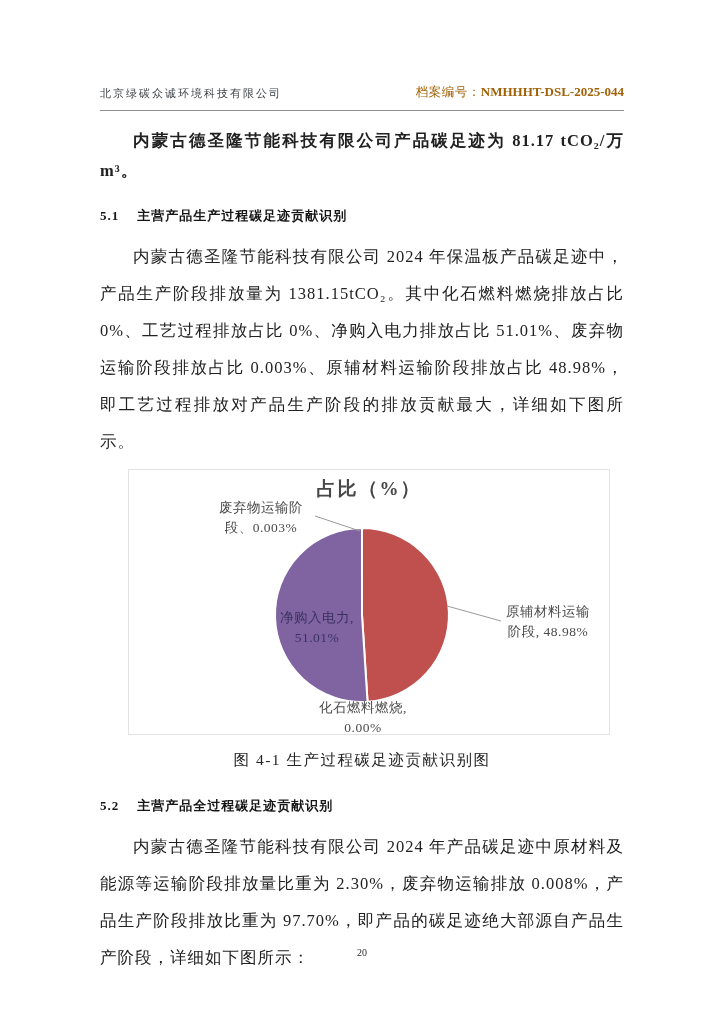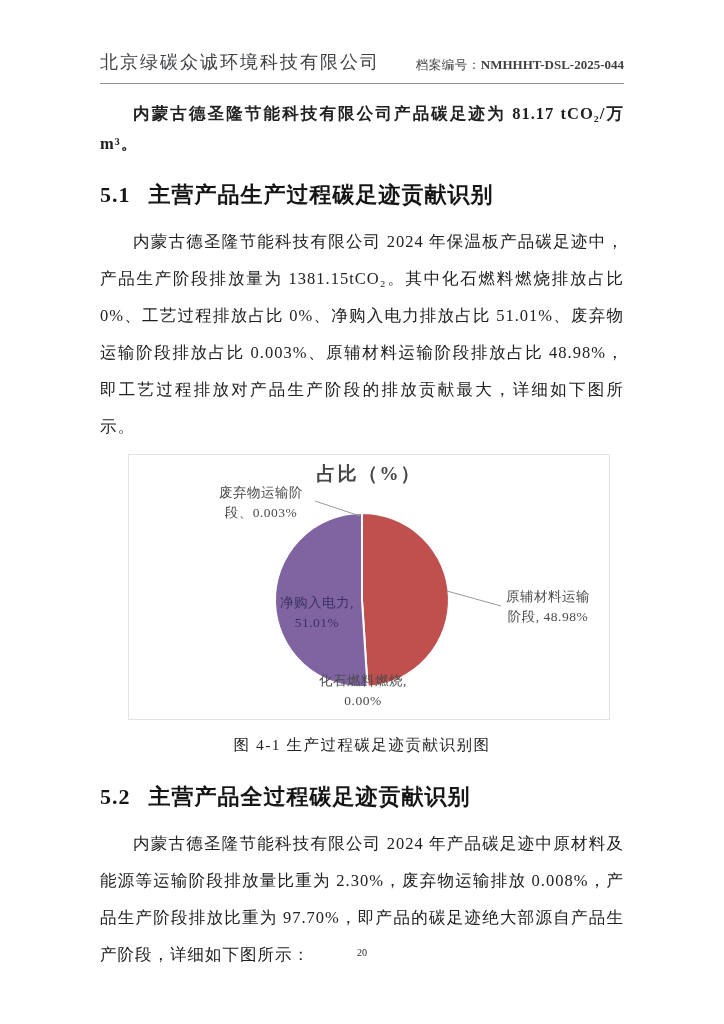--- a/index.html
+++ b/index.html
@@ -12,32 +12,32 @@
     overflow:hidden;
     box-sizing:border-box;
   }
   .content{margin:0 100px;width:524px;}
   
   .hdr{
     display:flex;justify-content:space-between;align-items:flex-end;
     padding-top:50px;padding-bottom:9px;
     border-bottom:1px solid #8f8f8f;
   }
-  .hdr-company{font-size:18px;color:#3e4246;letter-spacing:2px;}
-  .hdr-right{font-size:12.5px;color:#404040;letter-spacing:.5px;}
+  .hdr-company{font-size:11px;color:#3e4246;letter-spacing:2px;margin-top:36px;}
+  .hdr-right{font-size:12.5px;color:#a16207;letter-spacing:.5px;}
   .hdr-right .docnum{font-weight:bold;font-size:13px;letter-spacing:0;}
   
   .para{
     font-size:16.5px;line-height:37px;
     text-align:justify;text-indent:2em;
     letter-spacing:1px;margin:0;
   }
   .para-intro{margin-top:15px;line-height:30px;font-weight:bold;}
   .heading{
-    font-size:22px;font-weight:bold;color:#161616;
+    font-size:13px;font-weight:bold;color:#161616;
     margin:0;letter-spacing:1px;
   }
   .h51{margin-top:21px;}
   .h52{margin-top:26px;}
   .para-51{margin-top:13px;}
   .para-52{margin-top:13px;}
   
   .chartbox{
     position:relative;
     margin:9px 0 0 28px;
@@ -53,21 +53,21 @@
   }
   .chartbox svg{position:absolute;left:0;top:0;}
   .plabel{
     position:absolute;font-size:13.5px;color:#4b4b4b;
     white-space:pre-line;text-align:center;line-height:20px;
     letter-spacing:.5px;
   }
   .lbl-waste{left:58px;top:28px;width:148px;font-family:Liberation Serif, serif;}
   .lbl-elec{left:140px;top:138px;width:96px;color:#3a3160;}
   .lbl-raw{left:372px;top:132px;width:94px;}
-  .lbl-fossil{left:168px;top:216px;width:132px;}
+  .lbl-fossil{left:168px;top:228px;width:132px;}
   .caption{
     margin-top:15px;text-align:center;
     font-size:15.5px;color:#242424;letter-spacing:1.5px;
   }
   .pagenum{
     position:absolute;left:0;bottom:66px;width:100%;
     text-align:center;font-size:10px;color:#2c2c2c;
   }
   .hnum{margin-right:18px;}
 </style>

